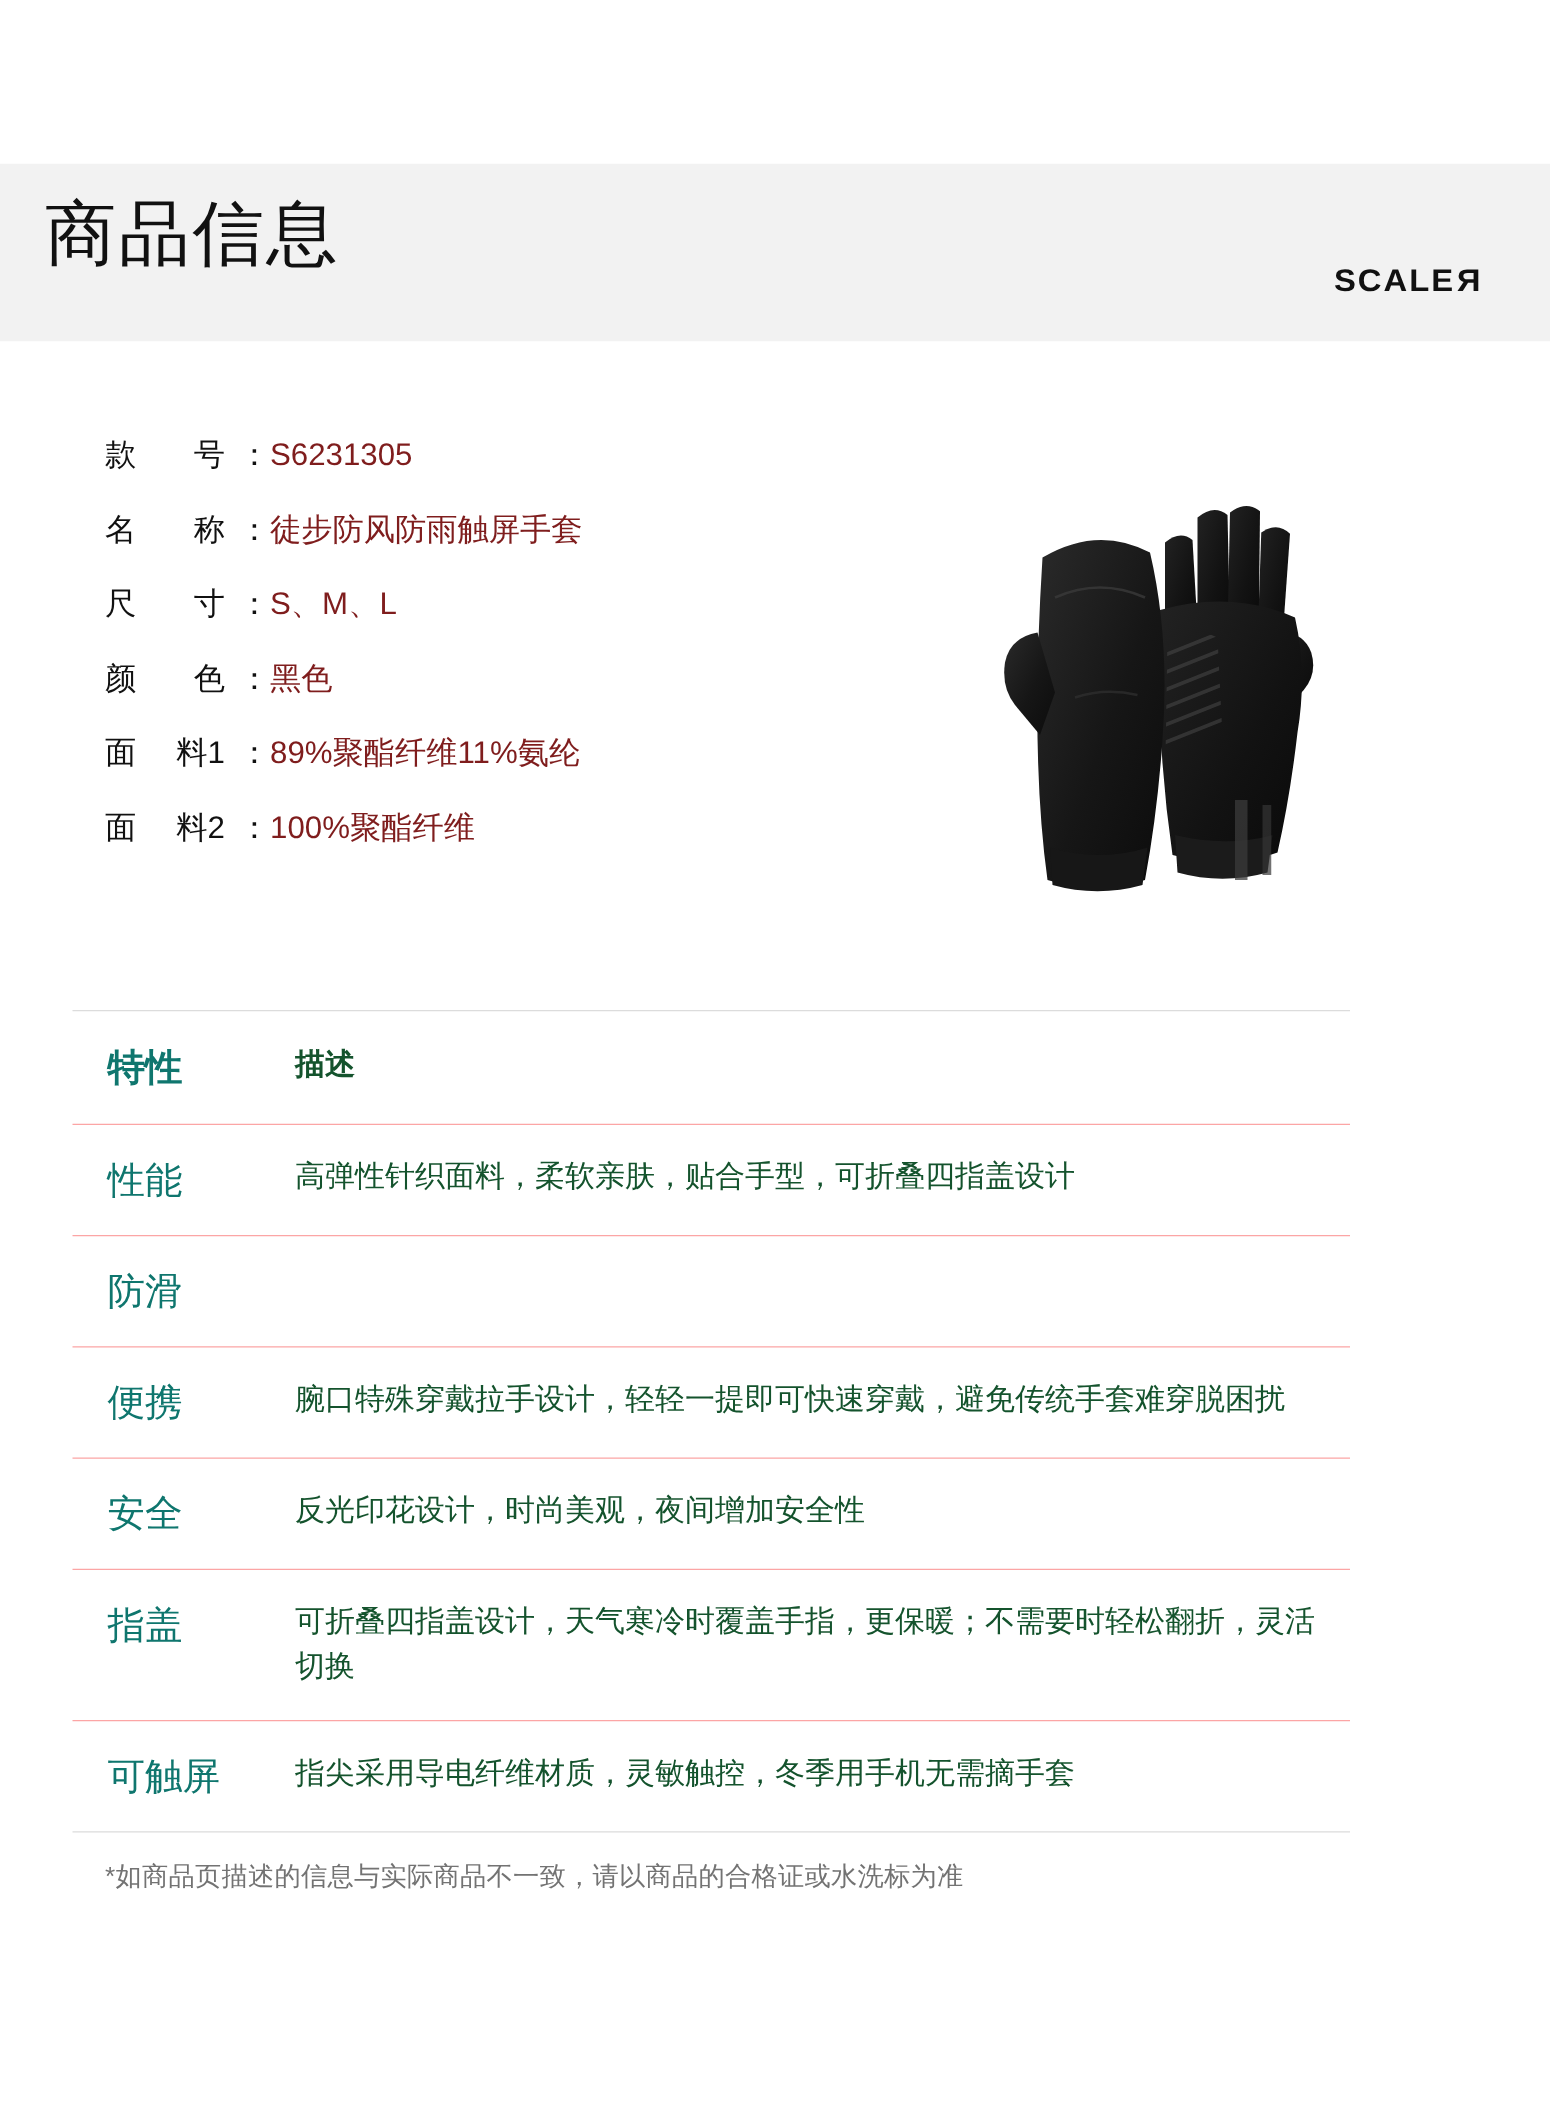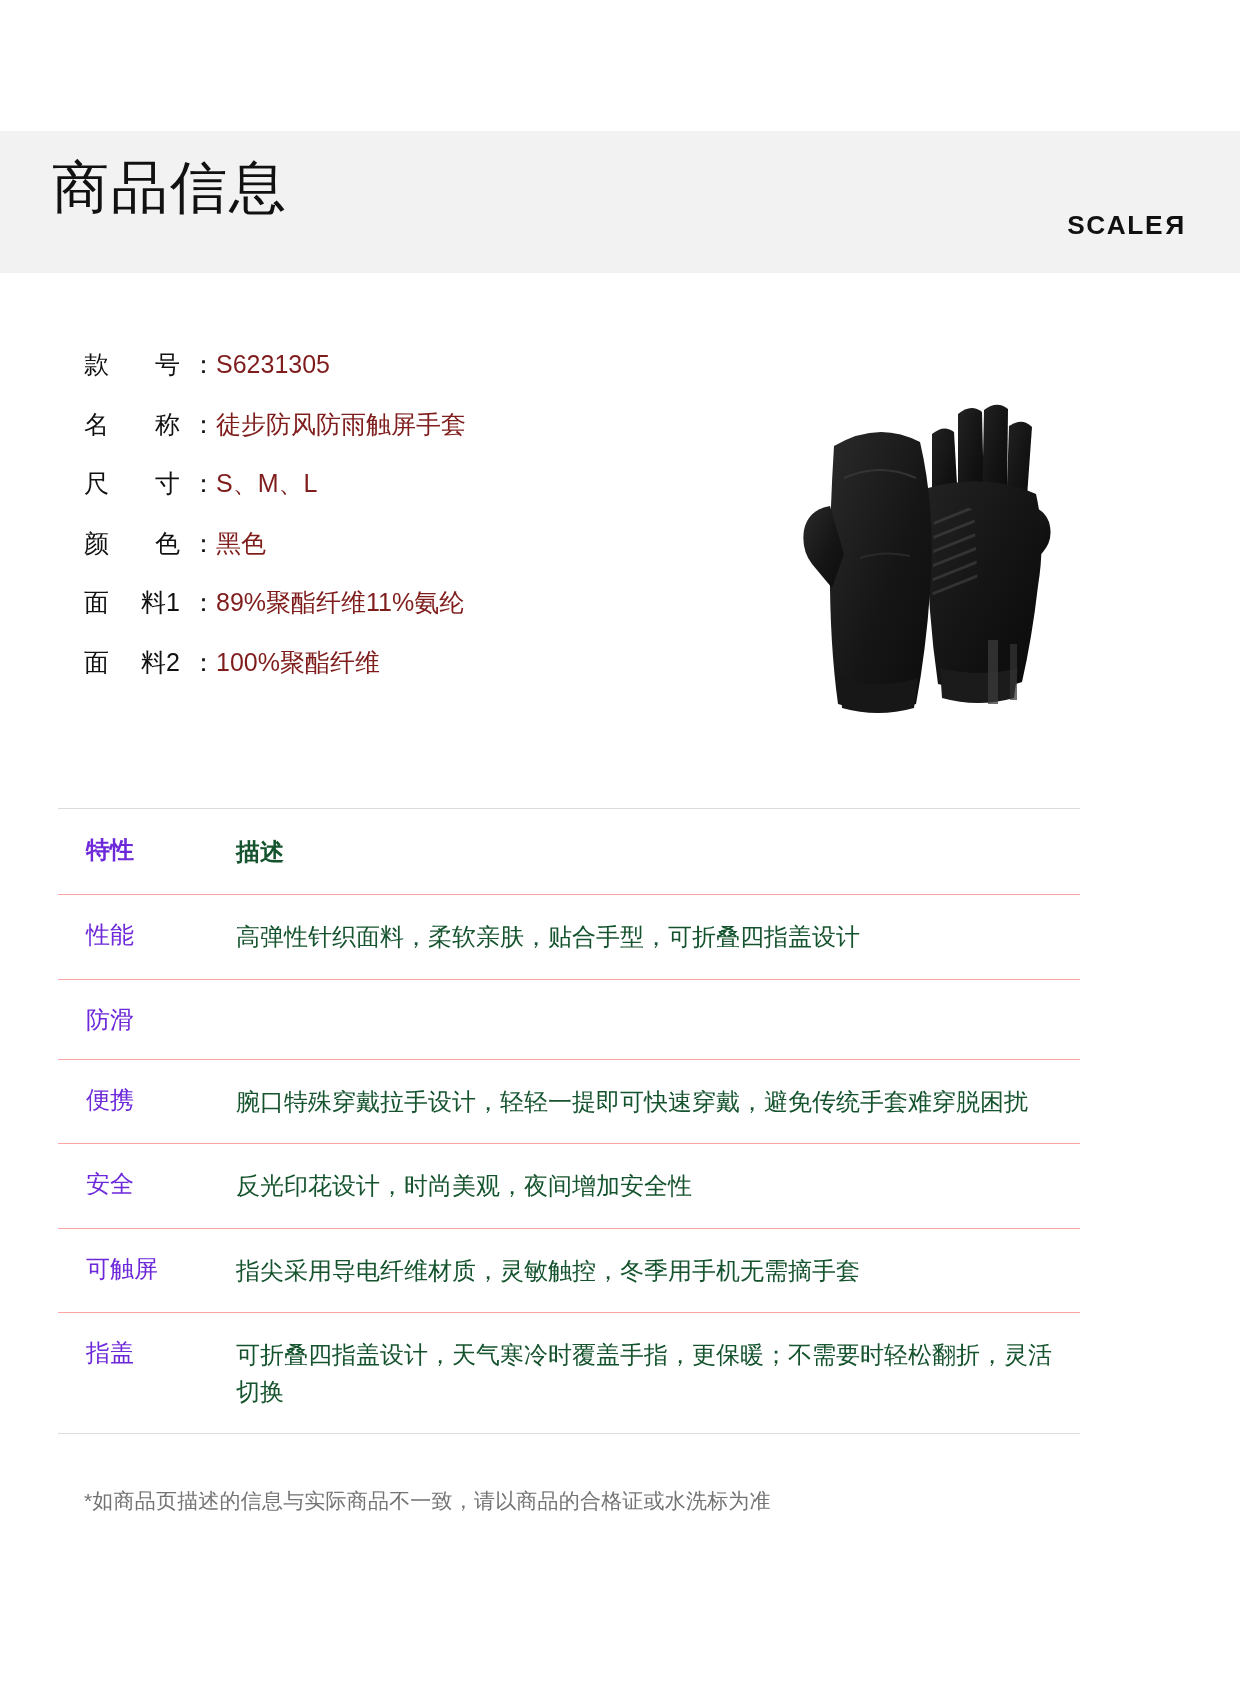--- a/index.html
+++ b/index.html
@@ -28,21 +28,20 @@
   }
   .header-title {
     position: absolute;
     left: 36px;
     top: 28px;
     font-size: 57px;
     line-height: 1;
     letter-spacing: 2px;
     font-weight: 400;
     color: #111111;
-    margin-left: 16px;
   }
   .brand {
     position: absolute;
     right: 58px;
     top: 80px;
     font-size: 25px;
     font-weight: 700;
     letter-spacing: 1.5px;
     color: #111111;
     font-family: "Liberation Sans", sans-serif;
@@ -106,23 +105,23 @@
     border-top: 1px solid #fca5a5;
     padding: 24px 0 23px 0;
   }
   .table-head {
     border-top: 1px solid #dcdcdc;
     padding: 25px 0 24px 0;
   }
   .cell-key {
     width: 178px;
     flex: none;
-    font-size: 24px;
+    font-size: 30px;
     padding-left: 28px;
-    color: #6d28d9;
+    color: #0f766e;
   }
   .table-head .cell-key { font-weight: 700; }
   .cell-desc {
     font-size: 24px;
     line-height: 1.52;
     color: #14532d;
     padding-right: 8px;
   }
   .table-head .cell-desc { font-weight: 700; }
   .table-bottom {
@@ -298,25 +297,25 @@
     <div class="cell-key">便携</div>
     <div class="cell-desc">腕口特殊穿戴拉手设计，轻轻一提即可快速穿戴，避免传统手套难穿脱困扰</div>
   </div>
 
   <div class="table-row">
     <div class="cell-key">安全</div>
     <div class="cell-desc">反光印花设计，时尚美观，夜间增加安全性</div>
   </div>
 
   <div class="table-row">
+    <div class="cell-key">指盖</div>
+    <div class="cell-desc">可折叠四指盖设计，天气寒冷时覆盖手指，更保暖；不需要时轻松翻折，灵活切换</div>
+  </div>
+
+  <div class="table-row">
     <div class="cell-key">可触屏</div>
     <div class="cell-desc">指尖采用导电纤维材质，灵敏触控，冬季用手机无需摘手套</div>
   </div>
 
-  <div class="table-row">
-    <div class="cell-key">指盖</div>
-    <div class="cell-desc">可折叠四指盖设计，天气寒冷时覆盖手指，更保暖；不需要时轻松翻折，灵活切换</div>
-  </div>
-
   <div class="table-bottom"></div>
 </div>
 
 <div class="footnote">*如商品页描述的信息与实际商品不一致，请以商品的合格证或水洗标为准</div>
 
 </body></html>

